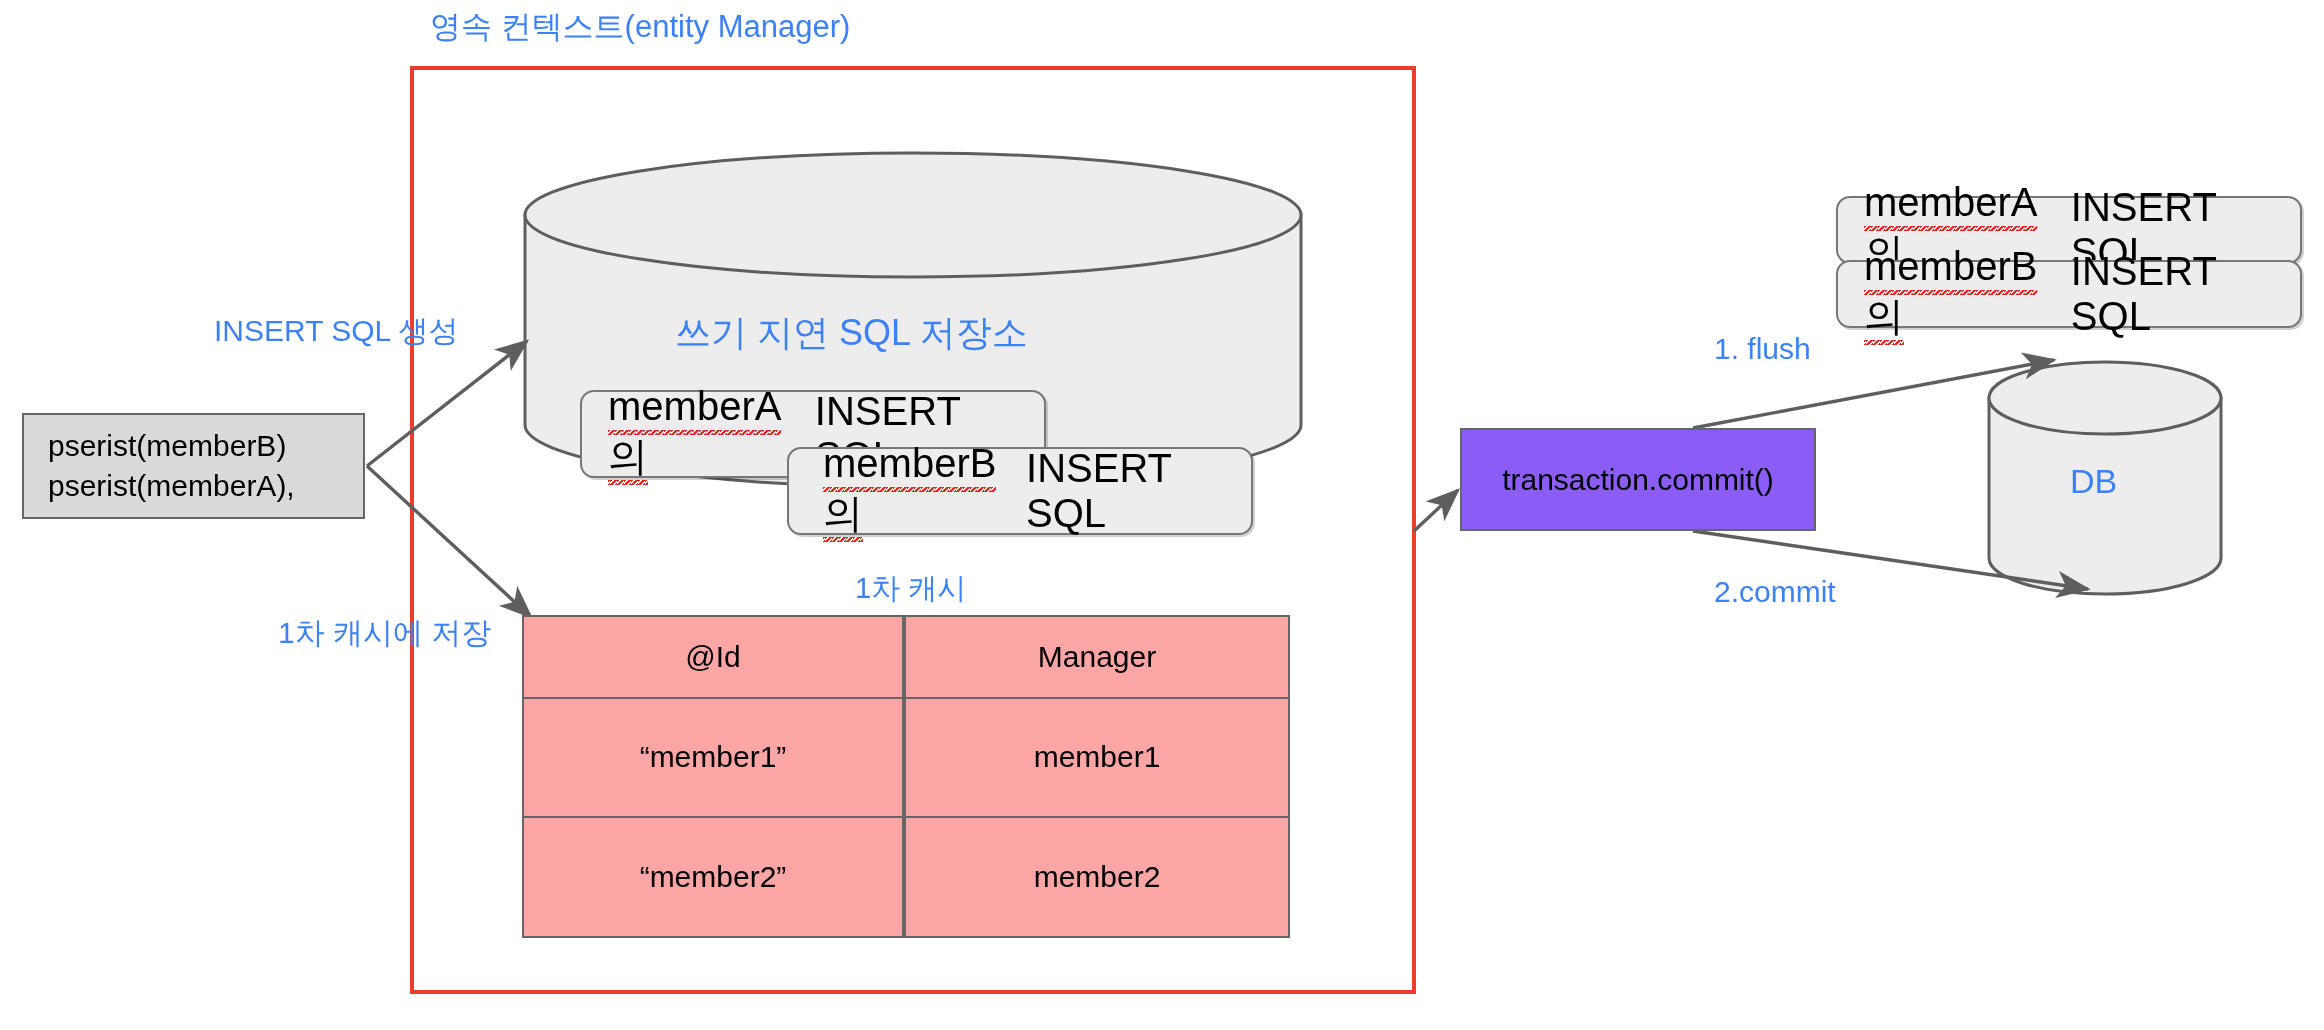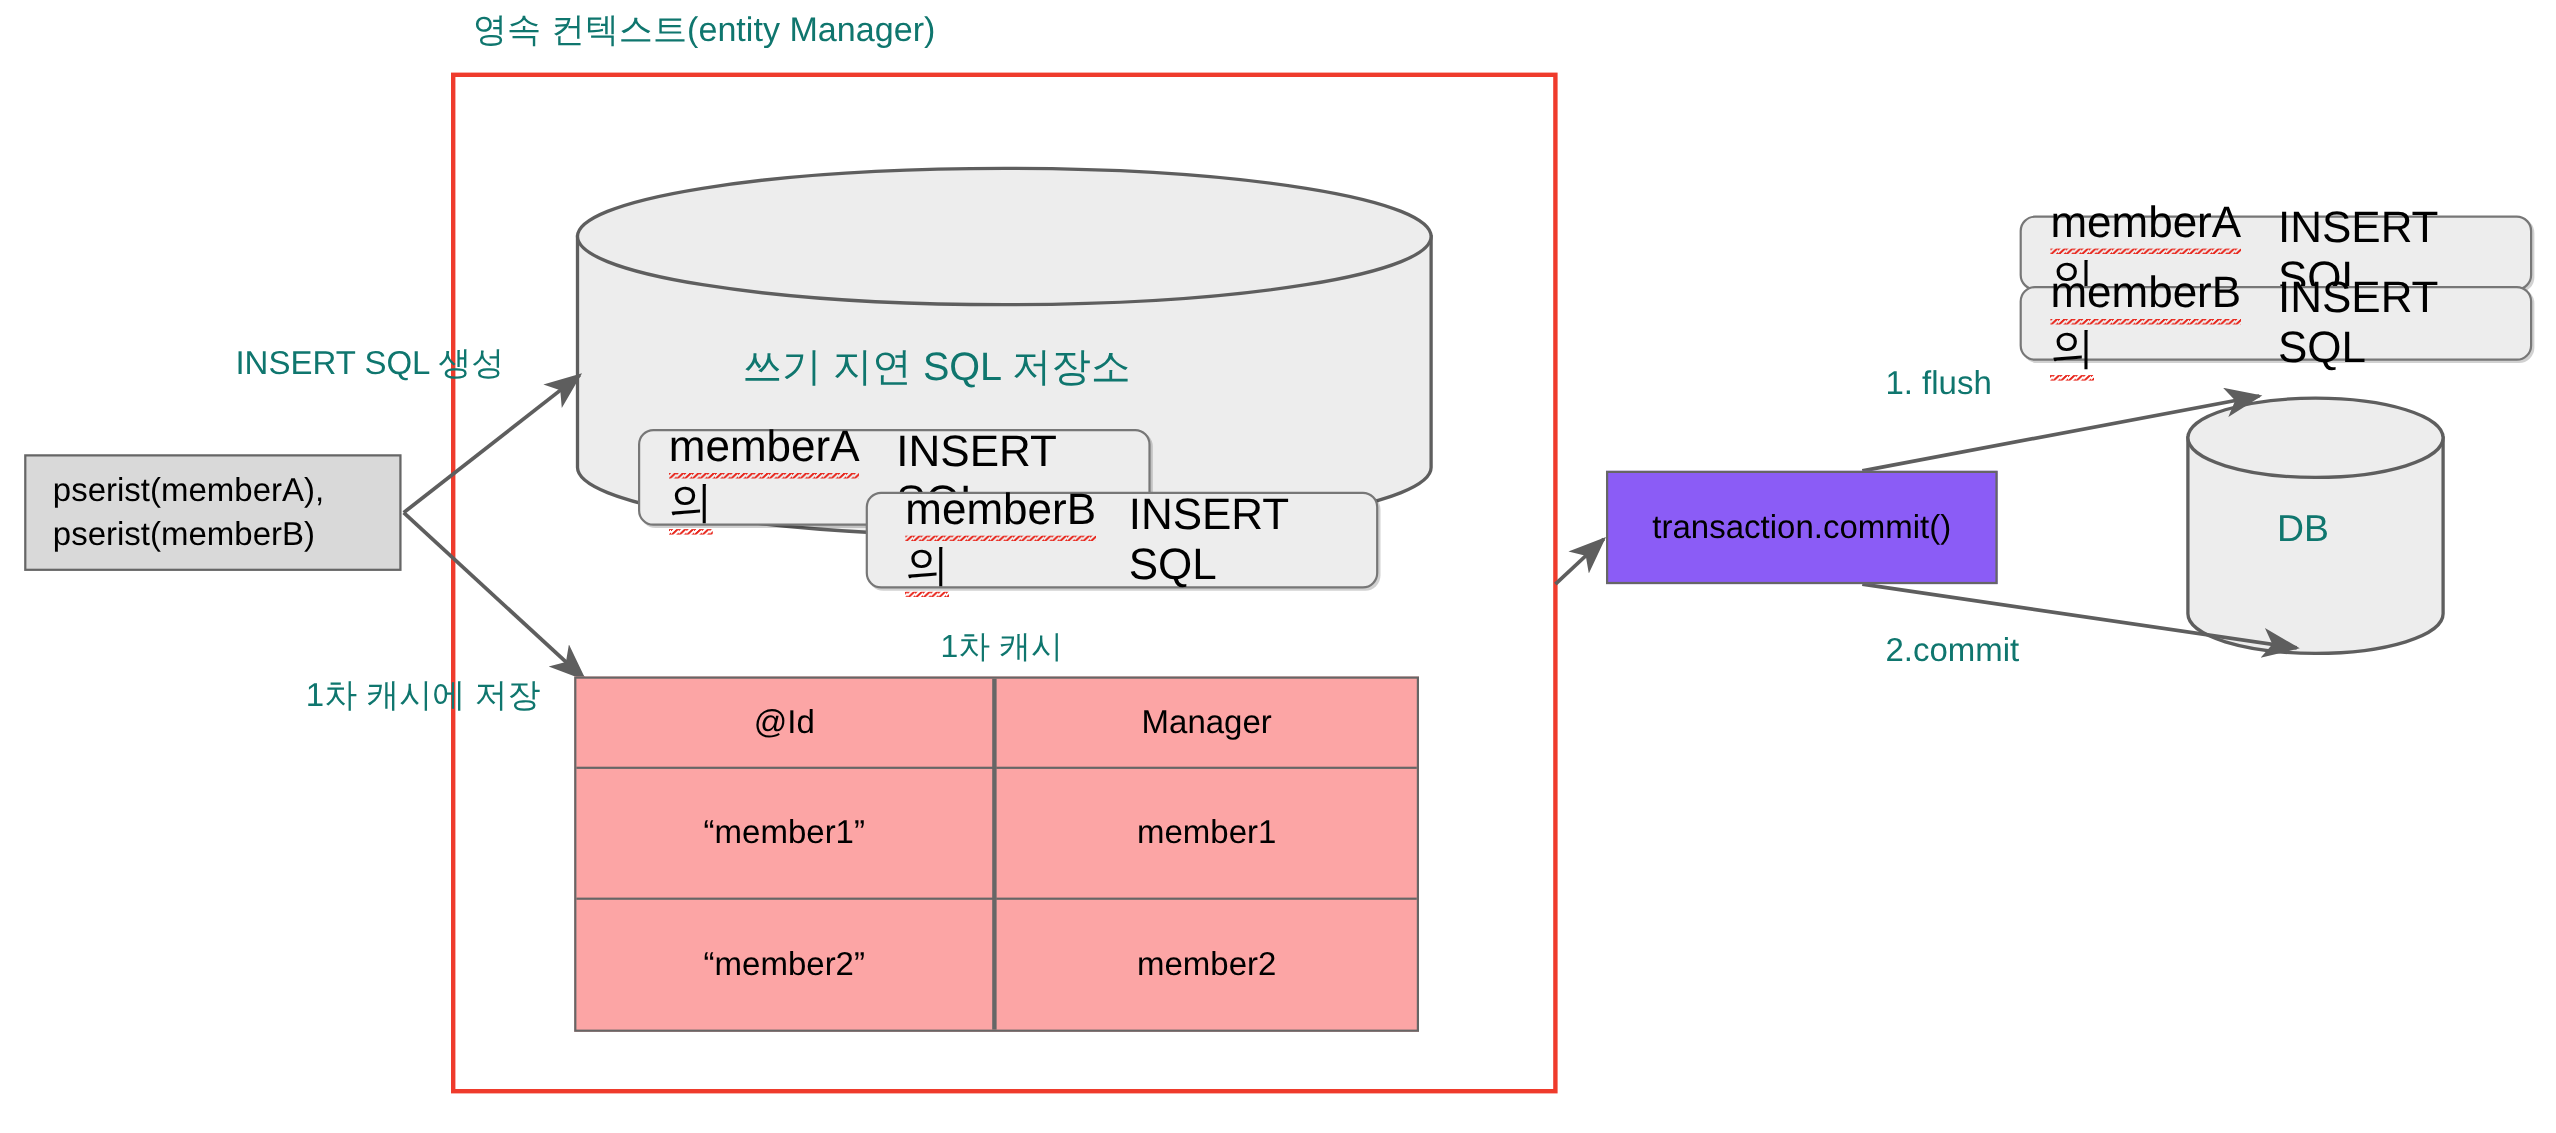--- a/index.html
+++ b/index.html
@@ -1,21 +1,21 @@
 <!DOCTYPE html>
 <html><head>
 <meta charset="utf-8">
 <style>
   html,body{margin:0;padding:0;background:#ffffff;}
   body{width:2324px;height:1030px;position:relative;overflow:hidden;
        font-family:"Liberation Sans","DejaVu Sans",sans-serif;color:#000;}
   .canvas{position:absolute;inset:0;}
   svg.layer{position:absolute;left:0;top:0;width:2324px;height:1030px;pointer-events:none;}
 
-  .lbl{position:absolute;white-space:nowrap;font-size:30px;color:#0f766e;line-height:1.25;}
+  .lbl{position:absolute;white-space:nowrap;font-size:30px;color:#3b82f6;line-height:1.25;}
   .ctx-title{left:430px;top:8px;font-size:31px;}
   .lbl-insert-sql{left:214px;top:312px;}
   .lbl-cache-save{left:278px;top:614px;}
   .lbl-cache-title{left:855px;top:570px;font-size:29px;}
   .lbl-flush{left:1714px;top:330px;font-size:30px;}
   .lbl-commit{left:1714px;top:573px;font-size:30px;}
 
   .persist-box{position:absolute;left:22px;top:413px;width:343px;height:106px;
        background:#d9d9d9;border:2px solid #666;box-sizing:border-box;
        display:flex;flex-direction:column;justify-content:center;padding-left:24px;
@@ -79,22 +79,22 @@
     <line x1="1414" y1="531" x2="1458" y2="490" stroke="#5e5e5e" stroke-width="3.4" marker-end="url(#arrowhead)"></line>
 
     <line x1="1693" y1="428" x2="2054" y2="360" stroke="#5e5e5e" stroke-width="3.4" marker-end="url(#arrowhead)"></line>
 
     <line x1="1693" y1="531" x2="2088" y2="589" stroke="#5e5e5e" stroke-width="3.4" marker-end="url(#arrowhead)"></line>
   </svg>
 
   <div class="lbl ctx-title">영속 컨텍스트(entity Manager)</div>
 
   <div class="persist-box">
+    <span>pserist(memberB)</span>
     <span>pserist(memberA),</span>
-    <span>pserist(memberB)</span>
   </div>
 
   <div class="lbl lbl-insert-sql">INSERT SQL 생성</div>
   <div class="lbl lbl-cache-save">1차 캐시에 저장</div>
   <div class="lbl lbl-flush">1. flush</div>
   <div class="lbl lbl-commit">2.commit</div>
 
   <div class="lbl" style="left:675px;top:310px;font-size:36px;">쓰기 지연 SQL 저장소</div>
 
   <div class="sqlbox store-a">

